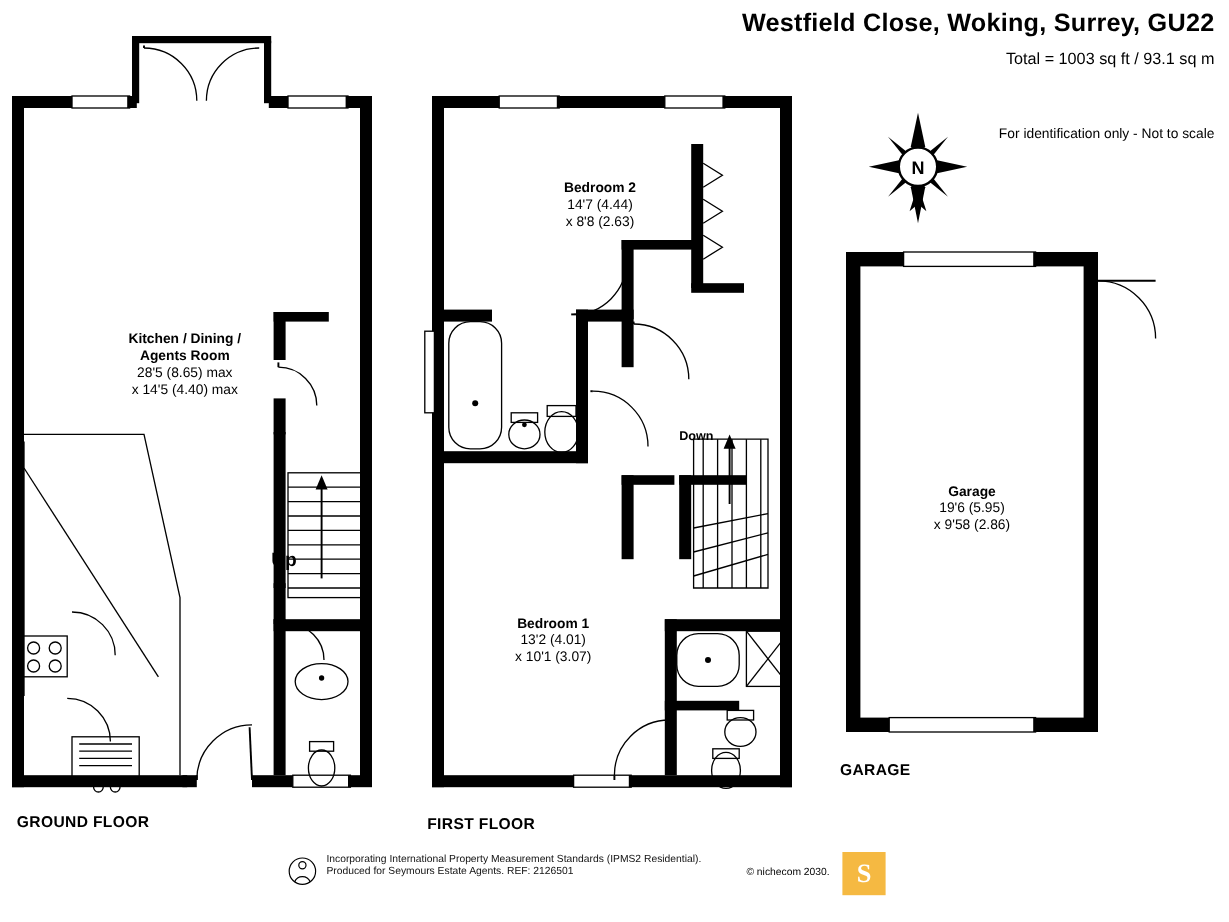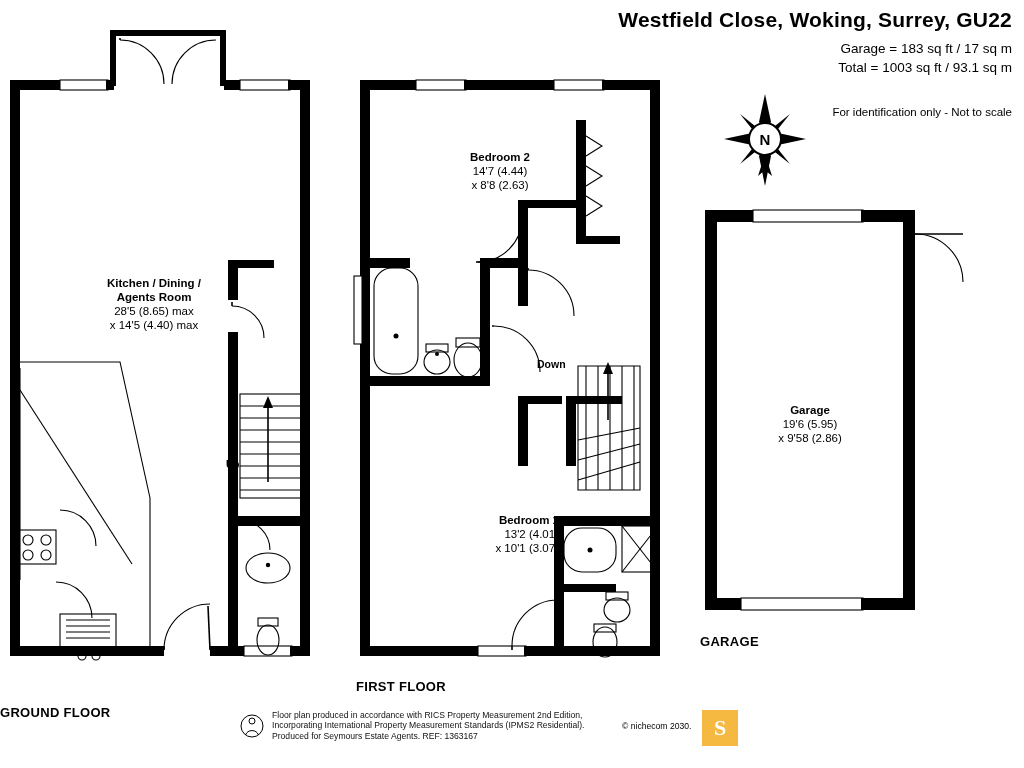--- a/index.html
+++ b/index.html
@@ -50,40 +50,40 @@
     height: 96px;
   }
   #compass svg { display: block; }
 
   
   .floor-label {
     font-size: 13px;
     font-weight: bold;
     letter-spacing: 0.3px;
   }
-  #label-ground { left: 0; top: 677px; margin-top: 28px; }
+  #label-ground { left: 14px; top: 677px; }
   #label-first  { left: 356px; top: 679px; }
   #label-garage { left: 700px; top: 634px; }
 
   
   .room-label {
     text-align: center;
     font-size: 11.5px;
     line-height: 14px;
   }
   .room-label .nm { font-weight: bold; font-size: 11.5px; }
 
   #rl-kitchen { left: 64px; top: 276px; width: 180px; }
   #rl-bed2    { left: 420px; top: 150px; width: 160px; }
-  #rl-bed1    { left: 399px; top: 513px; width: 160px; text-align: right; }
+  #rl-bed1    { left: 381px; top: 513px; width: 160px; }
   #rl-garage  { left: 730px; top: 403px; width: 160px; }
 
   .tiny-label { font-size: 10.5px; }
-  #lbl-up   { left: 226px; top: 459px; font-weight: bold; font-size: 10px; }
-  #lbl-down { left: 537px; top: 358px; font-weight: bold; font-size: 10.5px; }
+  #lbl-up   { left: 226px; top: 459px; font-weight: bold; font-size: 16px; }
+  #lbl-down { left: 566px; top: 358px; font-weight: bold; font-size: 10.5px; }
   #footer-text {
     left: 272px;
     top: 710px;
     font-size: 8.6px;
     line-height: 10.4px;
     color: #111;
   }
   #footer-icon {
     left: 240px;
     top: 712px;
@@ -118,21 +118,20 @@
   .thin  { fill: none; stroke: #000000; stroke-width: 1.1; }
   .thin2 { fill: none; stroke: #000000; stroke-width: 1.6; }
   .wht   { fill: #ffffff; stroke: #000000; stroke-width: 1.1; }
 </style>
 </head>
 <body>
 
 <div class="abs" id="title">Westfield Close, Woking, Surrey, GU22</div>
 
 <div class="abs" id="area-lines">
-  <div>Garage = 183 sq ft / 17 sq m</div>
   <div>Total = 1003 sq ft / 93.1 sq m</div>
 </div>
 
 <div class="abs" id="disclaimer">For identification only - Not to scale</div>
 
 <div class="abs" id="compass">
   <svg width="86" height="96" viewBox="0 0 86 96">
 
     <polygon points="43,2 49,30 43,40 37,30" fill="#000000"></polygon>
     <polygon points="43,94 49,64 43,54 37,64" fill="#000000"></polygon>
@@ -387,24 +386,23 @@
 
 <div class="abs" id="footer-icon">
   <svg width="24" height="28" viewBox="0 0 24 28">
     <circle cx="12" cy="14" r="11" fill="none" stroke="#000000" stroke-width="1"></circle>
     <circle cx="12" cy="9" r="3" fill="none" stroke="#000000" stroke-width="1"></circle>
     <path d="M5.5,23 a7,7 0 0,1 13,0" fill="none" stroke="#000000" stroke-width="1"></path>
   </svg>
 </div>
 
 <div class="abs" id="footer-text">
-  <div>Floor plan produced in accordance with RICS Property Measurement 2nd Edition,</div>
   <div>Incorporating International Property Measurement Standards (IPMS2 Residential).</div>
   <div>
-    <span>Produced for Seymours Estate Agents.   REF: 1363167</span>
+    <span>Produced for Seymours Estate Agents.   REF: 2126501</span>
   </div>
 </div>
 
 <div class="abs" style="left:622px; top:721px; font-size:8.6px;">© nichecom 2030.</div>
 
 <div class="abs" id="logo-box">
   <span>S</span>
 </div>
 
 </body></html>

